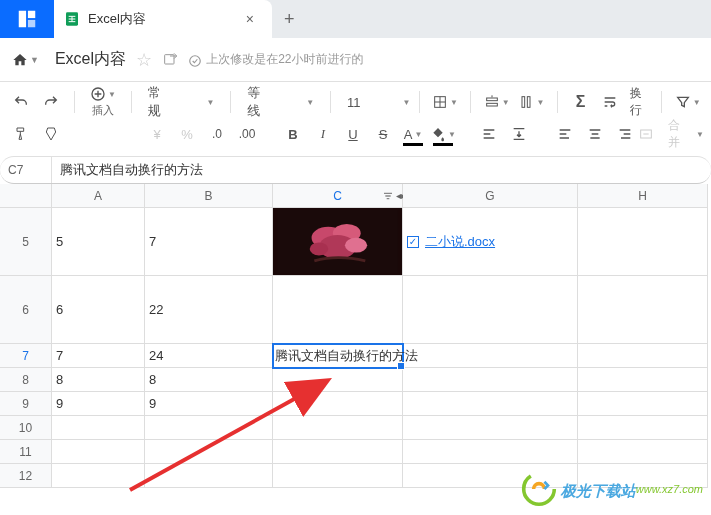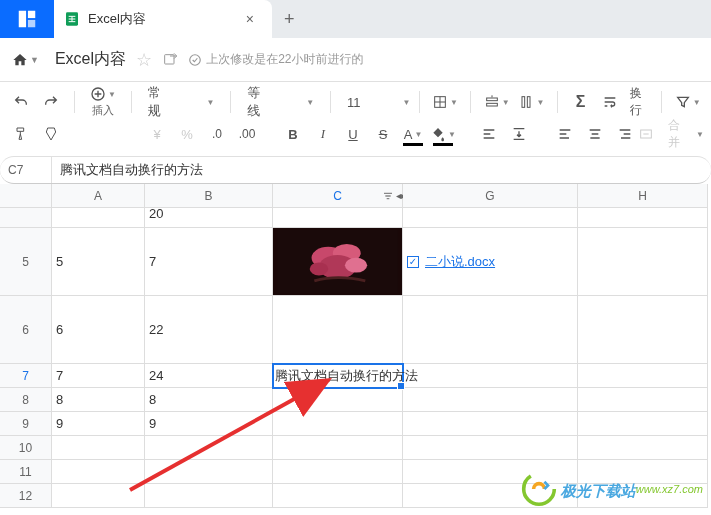--- a/index.html
+++ b/index.html
@@ -14,21 +14,21 @@
 .tab-title { font-size: 13px; color: #333; }
 .tab-close { color: #666; font-size: 14px; padding: 0 4px; cursor: pointer; }
 .tab-add { color: #666; font-size: 18px; padding: 0 12px; cursor: pointer; }
 
 
 .header { height: 44px; display: flex; align-items: center; padding: 0 12px; gap: 10px; border-bottom: 1px solid #e0e0e0; }
 .home-btn { display: flex; align-items: center; gap: 2px; color: #333; cursor: pointer; }
 .doc-title { font-size: 16px; color: #333; margin-left: 6px; }
 .star { color: #ccc; font-size: 18px; cursor: pointer; }
 .share-ic { color: #999; cursor: pointer; }
-.status { display: flex; align-items: center; gap: 4px; color: #999; font-size: 12px; }
+.status { display: flex; align-items: flex-end; gap: 4px; color: #999; font-size: 12px; }
 .check-ic { width: 14px; height: 14px; color: #999; }
 
 
 .toolbar { padding: 4px 0 6px 0; }
 .trow { display: flex; align-items: center; height: 32px; padding: 0 8px; gap: 4px; }
 .tbtn { display: flex; align-items: center; justify-content: center; height: 26px; min-width: 26px; padding: 0 4px; color: #555; cursor: pointer; border-radius: 3px; font-size: 13px; }
 .tbtn.wlabel { flex-direction: column; height: auto; font-size: 11px; color: #666; min-width: 36px; padding: 2px 4px; }
 .tbtn.wlabel .ic { margin-bottom: 1px; }
 .tbtn .dd { font-size: 8px; margin-left: 2px; color: #888; }
 .tsep { width: 1px; height: 22px; background: #e0e0e0; margin: 0 6px; }
@@ -362,30 +362,20 @@
             <path d="M6 8h12M8 12h8M10 16h4"></path>
           </svg>
         </span>
       <span class="resize-ic">◂▸</span>
     </div>
     <div class="colhead col-G">G</div>
     <div class="colhead col-H">H</div>
   </div>
   <div class="rows">
 
-    <div class="row" style="height:20px">
-      <div class="rowhead" style="height:20px"></div>
-      <div class="cell col-A"></div>
-      <div class="cell col-B">
-          <span style="position:relative;top:-4px">20</span>
-        </div>
-      <div class="cell col-C"></div>
-      <div class="cell col-G"></div>
-      <div class="cell col-H"></div>
-    </div>
 
     <div class="row" style="height:68px">
       <div class="rowhead" style="height:68px">5</div>
       <div class="cell col-A tall">5</div>
       <div class="cell col-B tall">7</div>
       <div class="cell col-C tall img-cell">
         <svg viewBox="0 0 130 68">
           <rect width="130" height="68" fill="#1a0a0a"></rect>
           <ellipse cx="55" cy="30" rx="18" ry="12" fill="#c8486b"></ellipse>
           <ellipse cx="75" cy="25" rx="15" ry="10" fill="#d65a7a"></ellipse>

